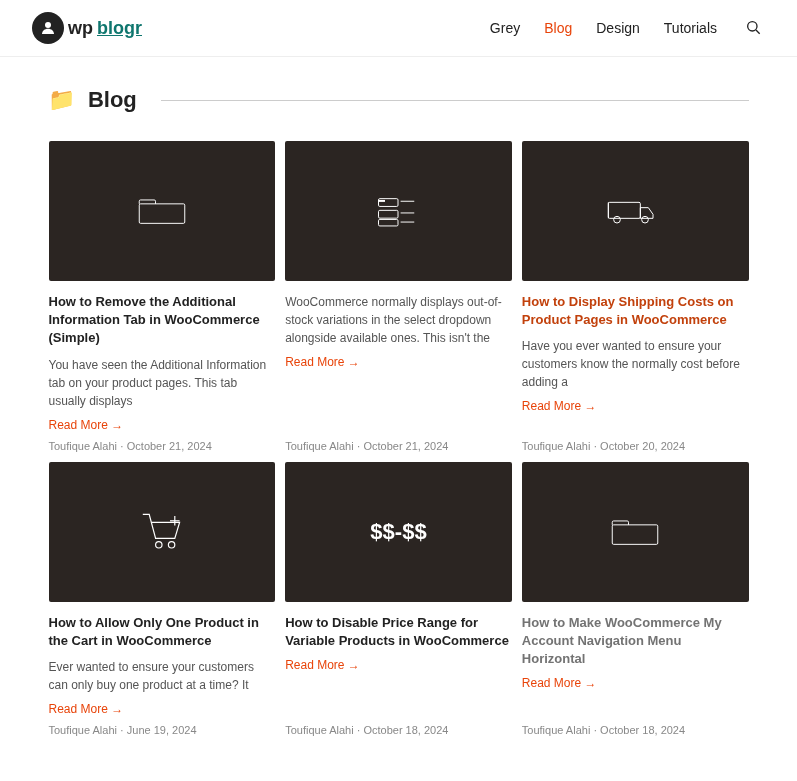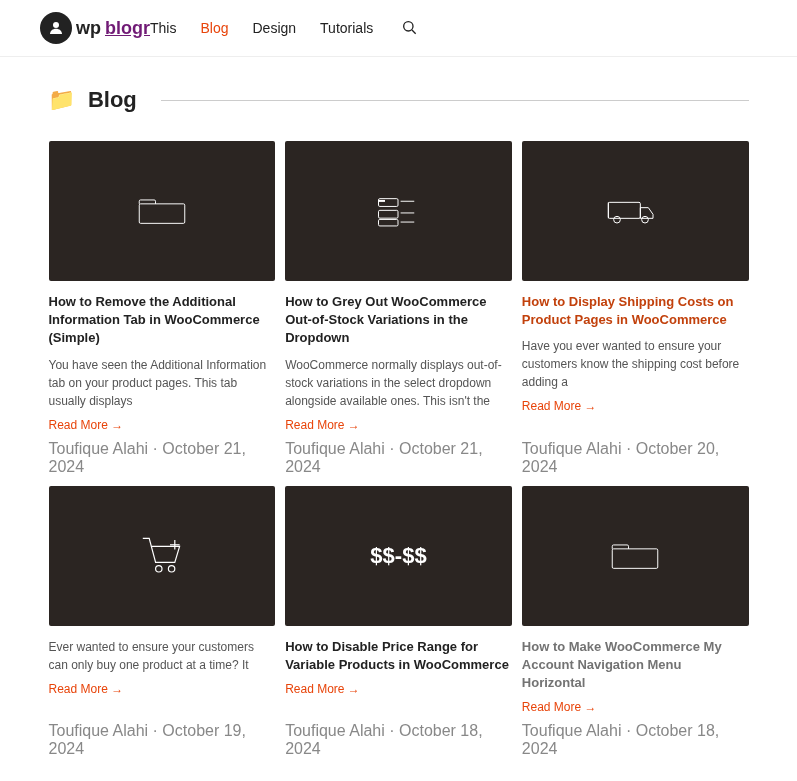--- a/index.html
+++ b/index.html
@@ -1,22 +1,22 @@
 <!DOCTYPE html>
 <html><head>
   <meta charset="utf-8">
   <style>
     * { box-sizing: border-box; margin: 0; padding: 0; }
     body { font-family: -apple-system, BlinkMacSystemFont, 'Segoe UI', Arial, sans-serif; background: #fff; color: #222; font-size: 14px; }
 
     
-    .header { display: flex; align-items: center; justify-content: flex-start; padding: 12px 40px; border-bottom: 1px solid #eee; background: #fff; }
+    .header { display: flex; align-items: center; justify-content: space-between; padding: 12px 32px; border-bottom: 1px solid #eee; background: #fff; }
     .logo { display: flex; align-items: center; gap: 4px; font-size: 18px; font-weight: 700; text-decoration: none; color: #222; }
     .logo-wp { color: #222; }
-    .logo-blogr { color: #701a75; text-decoration: underline; }
+    .logo-blogr { color: #0f766e; text-decoration: underline; }
     .logo-icon { width: 32px; height: 32px; background: #222; border-radius: 50%; display: flex; align-items: center; justify-content: center; }
     .logo-icon svg { fill: #fff; }
     nav { display: flex; align-items: center; gap: 24px; }
     nav a { text-decoration: none; color: #222; font-size: 14px; font-weight: 500; }
     nav a.active { color: #e8440a; }
     .search-icon-btn { background: none; border: none; cursor: pointer; padding: 4px; }
 
     
     .main-container { max-width: 740px; margin: 0 auto; padding: 30px 20px 20px; }
 
@@ -30,38 +30,38 @@
     .posts-grid { display: grid; grid-template-columns: repeat(3, 1fr); gap: 10px; margin-bottom: 30px; }
 
     
     .post-card { display: flex; flex-direction: column; }
     .post-thumbnail { background: #2b2522; height: 140px; display: flex; align-items: center; justify-content: center; border-radius: 2px; margin-bottom: 12px; }
     .post-thumbnail svg { stroke: #fff; fill: none; stroke-width: 1.5; }
     .post-thumbnail .dollar-text { color: #fff; font-size: 22px; font-weight: 600; }
     .post-title { font-size: 13px; font-weight: 700; color: #222; margin-bottom: 8px; line-height: 1.4; }
     .post-excerpt { font-size: 12px; color: #555; line-height: 1.5; margin-bottom: 8px; }
     .read-more { color: #e8440a; font-size: 12px; text-decoration: none; margin-bottom: 8px; display: inline-block; }
-    .post-meta { font-size: 16px; color: #888; margin-top: auto; }
+    .post-meta { font-size: 11px; color: #888; margin-top: auto; }
   </style>
 </head>
 <body>
 
 <header class="header">
   <a class="logo" href="#">
     <div class="logo-icon">
       <svg width="18" height="18" viewBox="0 0 24 24">
           <circle cx="12" cy="8" r="4"></circle>
           <path d="M4 20c0-4 3.6-7 8-7s8 3 8 7"></path>
         </svg>
     </div>
     <span class="logo-wp">wp</span>
       <span class="logo-blogr">blogr</span>
   </a>
   <nav>
-    <a href="#">This</a>
+    <a href="#">Grey</a>
     <a href="#" class="active">Blog</a>
     <a href="#">Design</a>
     <a href="#">Tutorials</a>
     <button class="search-icon-btn">
       <svg width="16" height="16" viewBox="0 0 24 24" fill="none" stroke="#222" stroke-width="2">
           <circle cx="11" cy="11" r="7"></circle>
           <line x1="16.5" y1="16.5" x2="22" y2="22"></line>
         </svg>
     </button>
   </nav>
@@ -92,53 +92,53 @@
           <svg width="52" height="36" viewBox="0 0 80 50" stroke="#fff" fill="none" stroke-width="2">
             <rect x="10" y="6" width="30" height="12" rx="2"></rect>
             <rect x="10" y="8" width="10" height="3" fill="#fff" stroke="none"></rect>
             <line x1="44" y1="10" x2="65" y2="10"></line>
             <rect x="10" y="24" width="30" height="12" rx="2"></rect>
             <line x1="44" y1="28" x2="65" y2="28"></line>
             <rect x="10" y="38" width="30" height="10" rx="2"></rect>
             <line x1="44" y1="42" x2="65" y2="42"></line>
           </svg>
         </div>
-        <a class="post-title" href="#" style="text-decoration: none; color: rgb(34, 34, 34);">How to Grey Out WooCommerce Out-of-Stock Variations in the Dropdown</a>
         <p class="post-excerpt">WooCommerce normally displays out-of-stock variations in the select dropdown alongside available ones. This isn't the</p>
         <a class="read-more" href="#">Read More →</a>
         <div class="post-meta">Toufique Alahi · October 21, 2024</div>
       </div>
       <div class="post-card">
         <div class="post-thumbnail">
           <svg width="60" height="36" viewBox="0 0 90 50" stroke="#fff" fill="none" stroke-width="2">
             <rect x="5" y="12" width="48" height="24" rx="2"></rect>
             <path d="M53 20 L65 20 L72 30 L72 36 L53 36 Z"></path>
             <circle cx="18" cy="38" r="5"></circle>
             <circle cx="60" cy="38" r="5"></circle>
             <line x1="5" y1="12" x2="5" y2="36"></line>
           </svg>
         </div>
         <a class="post-title" href="#" style="text-decoration: none; color: #c2410c;">How to Display Shipping Costs on Product Pages in WooCommerce</a>
-        <p class="post-excerpt">Have you ever wanted to ensure your customers know the shipping cost before adding a</p>
+        <p class="post-excerpt">Have you ever wanted to ensure your customers know the normally cost before adding a</p>
         <a class="read-more" href="#">Read More →</a>
         <div class="post-meta">Toufique Alahi · October 20, 2024</div>
       </div>
       <div class="post-card">
         <div class="post-thumbnail">
           <svg width="48" height="48" viewBox="0 0 60 60" stroke="#fff" fill="none" stroke-width="2">
             <path d="M6 8 L14 8 L22 38 L46 38 L52 18 L16 18"></path>
             <circle cx="26" cy="46" r="4"></circle>
             <circle cx="42" cy="46" r="4"></circle>
             <line x1="46" y1="10" x2="46" y2="22"></line>
             <line x1="40" y1="16" x2="52" y2="16"></line>
           </svg>
         </div>
+        <a class="post-title" href="#" style="text-decoration: none; color: rgb(34, 34, 34);">How to Allow Only One Product in the Cart in WooCommerce</a>
         <p class="post-excerpt">Ever wanted to ensure your customers can only buy one product at a time? It</p>
         <a class="read-more" href="#">Read More →</a>
-        <div class="post-meta">Toufique Alahi · October 19, 2024</div>
+        <div class="post-meta">Toufique Alahi · June 19, 2024</div>
       </div>
       <div class="post-card">
         <div class="post-thumbnail">
           <div class="dollar-text">$$-$$</div>
         </div>
         <a class="post-title" href="#" style="text-decoration: none; color: rgb(34, 34, 34);">How to Disable Price Range for Variable Products in WooCommerce</a>
         <a class="read-more" href="#">Read More →</a>
         <div class="post-meta">Toufique Alahi · October 18, 2024</div>
       </div>
       <div class="post-card">

